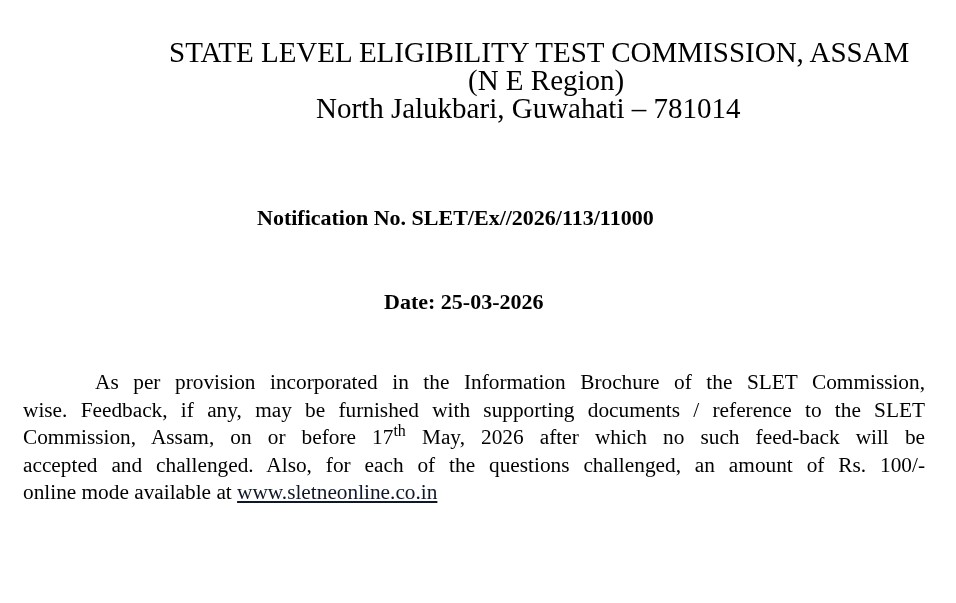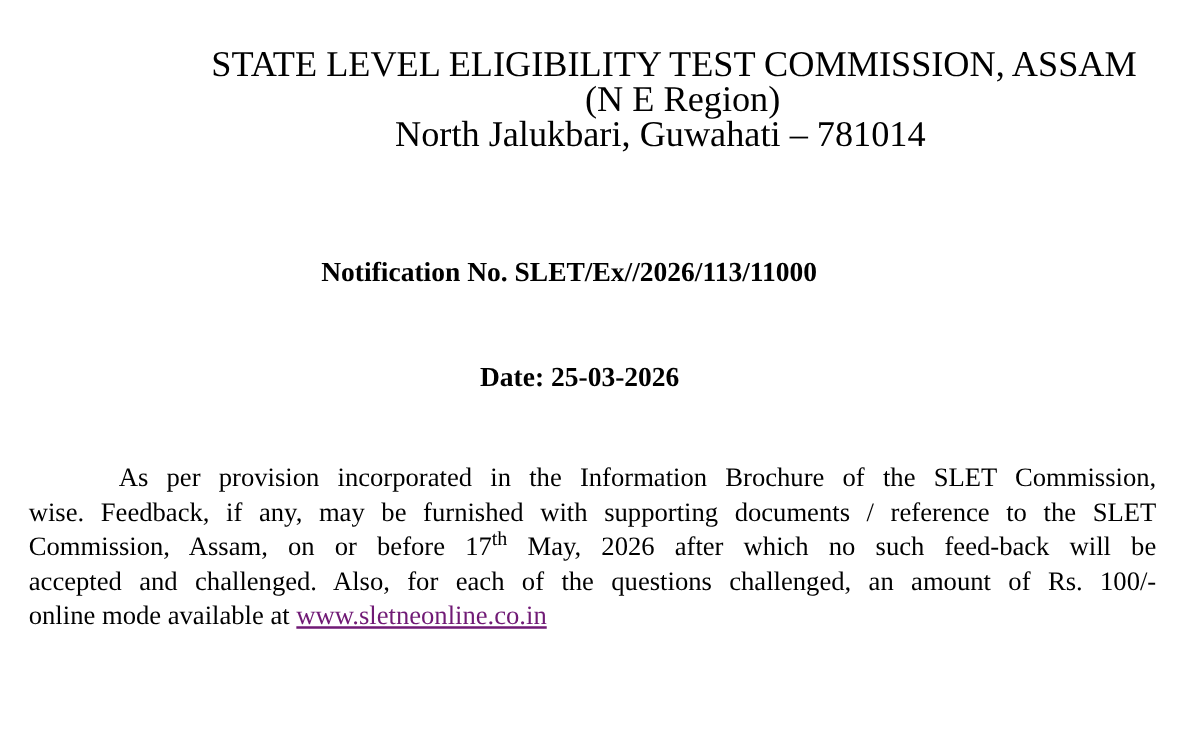--- a/index.html
+++ b/index.html
@@ -62,21 +62,21 @@
       text-align-last: justify;
       white-space: nowrap;
       height: 27.5px;
     }
     .line.last {
       text-align-last: left;
     }
     .indent { padding-left: 72px; }
     sup { font-size: 16px; line-height: 0; vertical-align: super; }
     a.link {
-      color: #701a75;
+      color: #0f172a;
     }
   </style>
 </head>
 <body>
 
 <div>
   <div class="header h1">STATE LEVEL ELIGIBILITY TEST COMMISSION, ASSAM</div>
   <div class="header h2">(N E Region)</div>
   <div class="header h3">North Jalukbari, Guwahati  – 781014</div>
 

